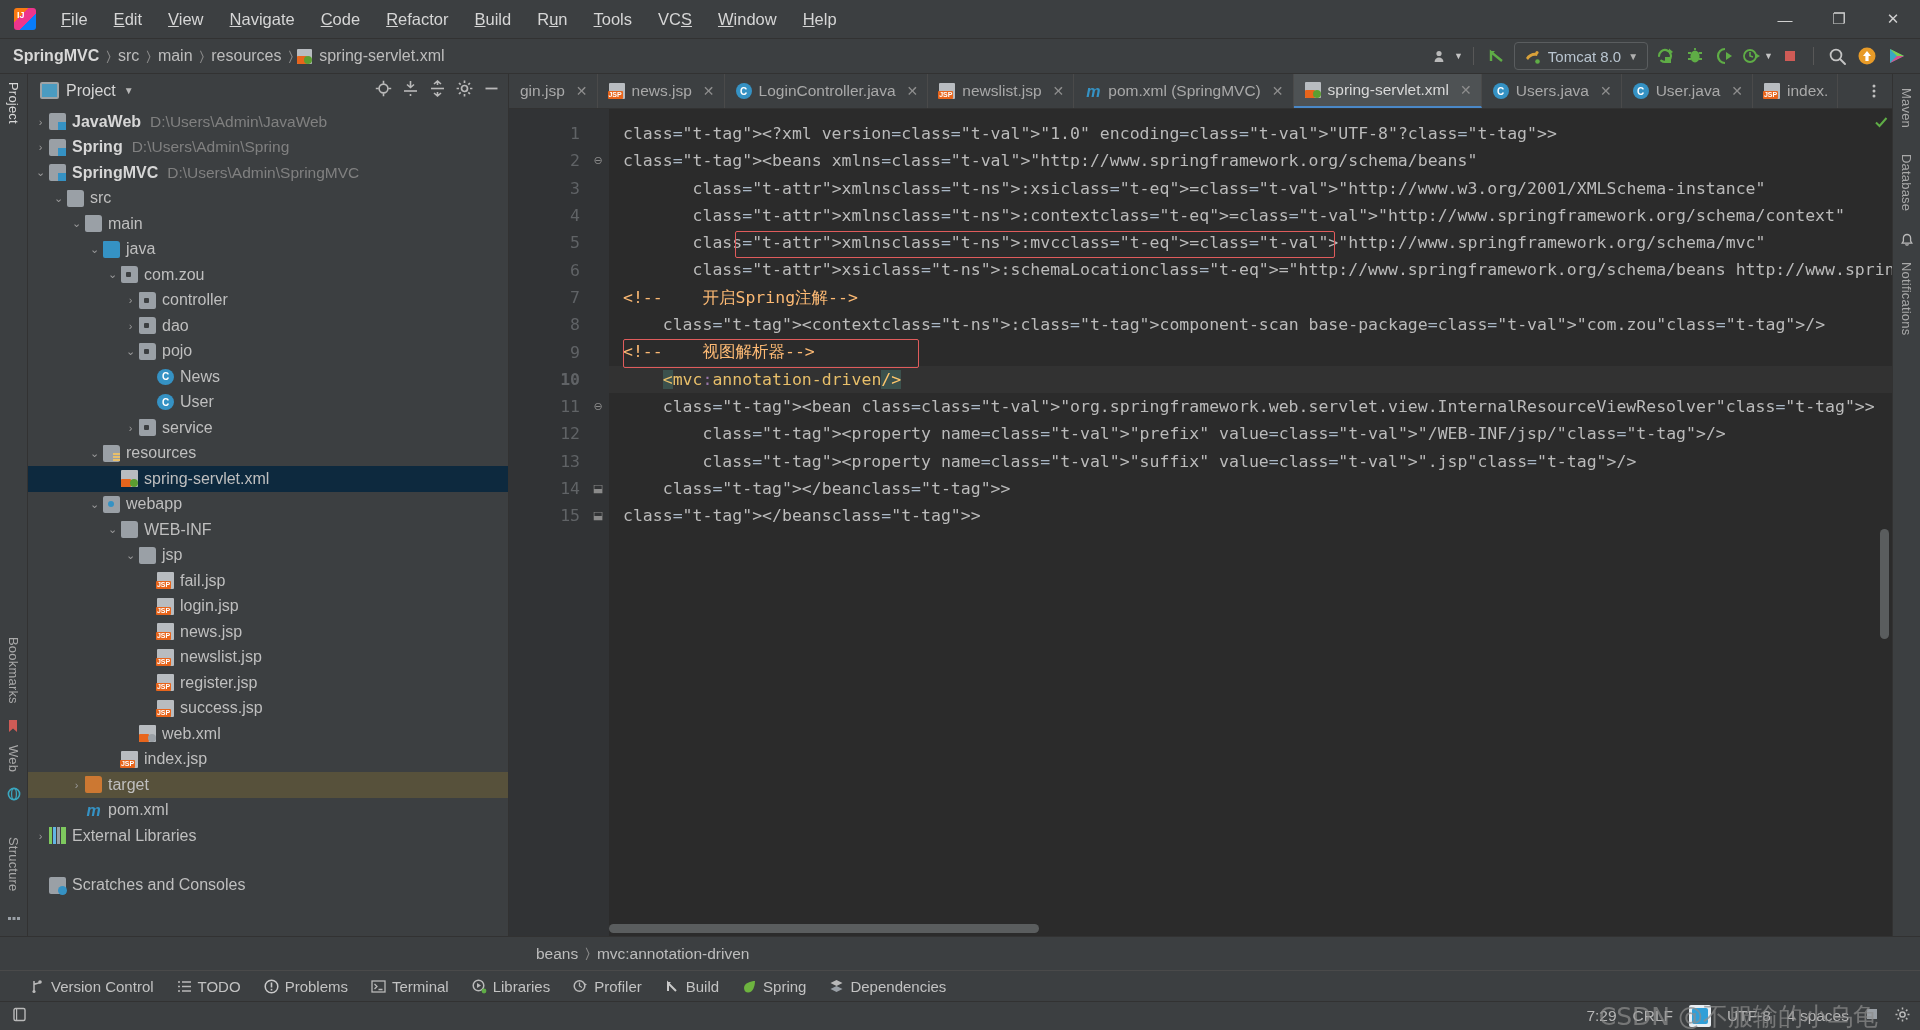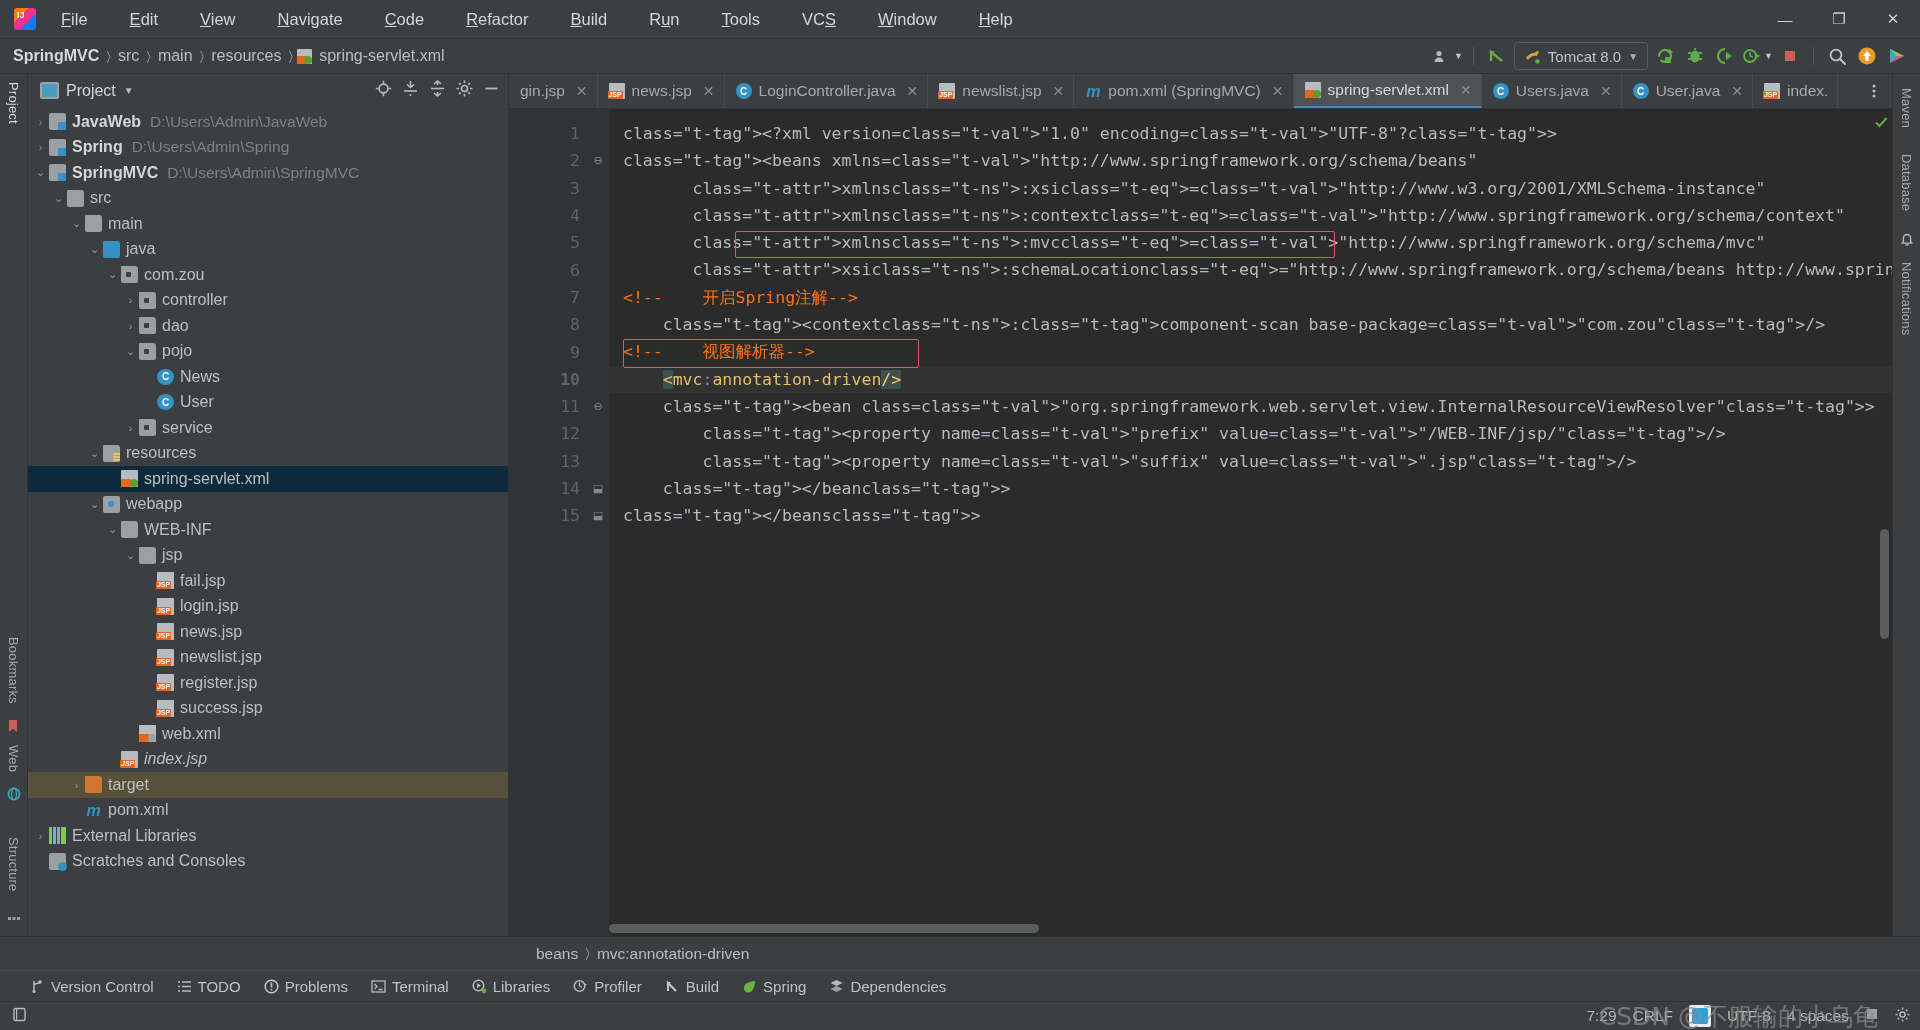--- a/index.html
+++ b/index.html
@@ -9,21 +9,21 @@
   .app{position:relative;width:1920px;height:1030px;background:#3c3f41;display:flex;flex-direction:column;}
 
   
   .titlebar{height:38px;background:#3c3f41;display:flex;align-items:center;
             border-bottom:1px solid #323232;flex:0 0 38px;}
   .ij-logo{width:22px;height:22px;margin:0 12px 0 14px;border-radius:3px;
            background:linear-gradient(135deg,#f97a12 0%,#f97a12 34%,#ed358c 34%,#ed358c 62%,#087cfa 62%,#087cfa 100%);
            position:relative;}
   .ij-logo:after{content:"IJ";position:absolute;left:3px;top:2px;font-size:9px;font-weight:bold;color:#fff;
                  font-family:"Liberation Sans",sans-serif;}
-  .menubar{display:flex;align-items:center;gap:16px;}
+  .menubar{display:flex;align-items:center;gap:0;}
   .menu-item{padding:4px 13px;font-size:16.5px;color:#d6d6d6;cursor:default;}
   .menu-item u{text-decoration:underline;}
   .win-title{position:absolute;left:0;right:0;text-align:center;font-size:16px;color:#c9c9c9;
              pointer-events:none;top:9px;}
   .win-btns{margin-left:auto;display:flex;align-items:center;z-index:5;}
   .win-btn{width:54px;height:38px;display:flex;align-items:center;justify-content:center;color:#d0d0d0;font-size:15px;}
 
   
   .navrow{height:34px;background:#3c3f41;display:flex;align-items:center;flex:0 0 34px;
           padding:0 10px;border-bottom:1px solid #323232;position:relative;}
@@ -122,21 +122,21 @@
   .cline{height:27.3px;line-height:27.3px;white-space:pre;padding-left:14px;position:relative;}
   .cline.cur{background:#323232;}
   .fold-col{width:22px;background:#313335;flex:0 0 22px;padding-top:11px;position:relative;}
   .foldmark{height:27.3px;display:flex;align-items:center;justify-content:center;color:#8a8a8a;font-size:11px;}
 
   
   .t-tag{color:#e8bf6a;}
   .t-attr{color:#bababa;}
   .t-ns{color:#9876aa;}
   .t-eq{color:#a9b7c6;}
-  .t-com{color:#f97316;}
+  .t-com{color:#fdba74;}
   .t-yellow{color:#ffc66d;}
   .redbox{position:absolute;border:1.5px solid #e05c5c;border-radius:2px;pointer-events:none;}
   .hl-word{background:#3b514d;}
 
   
   .rrail{width:27px;background:#3c3f41;border-left:1px solid #323232;flex:0 0 27px;
          display:flex;flex-direction:column;align-items:center;padding-top:6px;}
 
   
   .vscroll{position:absolute;right:3px;top:300px;width:9px;height:90px;background:#5a5d5e;border-radius:5px;}
@@ -476,41 +476,41 @@
           <div class="node" style="padding-left: 112px; align-items: center;">
             <span class="arrow"></span>
             <span class="nico i-jsp"></span>
             <span class="nlabel">success.jsp</span>
           </div>
           <div class="node" style="padding-left: 94px;">
             <span class="arrow"></span>
             <span class="nico i-xmlw"></span>
             <span class="nlabel">web.xml</span>
           </div>
-          <div class="node" style="padding-left: 76px; font-style: italic;">
+          <div class="node" style="padding-left: 76px;">
             <span class="arrow"></span>
             <span class="nico i-jsp"></span>
             <span class="nlabel">index.jsp</span>
           </div>
           <div class="node sel-tan" style="padding-left: 40px;">
             <span class="arrow">›</span>
             <span class="nico i-fold orange"></span>
             <span class="nlabel">target</span>
           </div>
           <div class="node" style="padding-left: 40px;">
             <span class="arrow"></span>
             <span class="nico i-m" style="text-align:center;">m</span>
             <span class="nlabel">pom.xml</span>
           </div>
           <div class="node" style="padding-left: 4px;">
             <span class="arrow">›</span>
             <span class="nico i-lib"></span>
             <span class="nlabel">External Libraries</span>
           </div>
-          <div class="node" style="padding-left: 4px;">
+          <div class="node" style="padding-left: 4px; margin-top: 24px;">
             <span class="arrow"></span>
             <span class="nico i-scr"></span>
             <span class="nlabel">Scratches and Consoles</span>
           </div>
         </div>
     </div>
 
     <div class="editor-col">
       <div class="tabbar" id="tabbar">
           <div class="tab">

